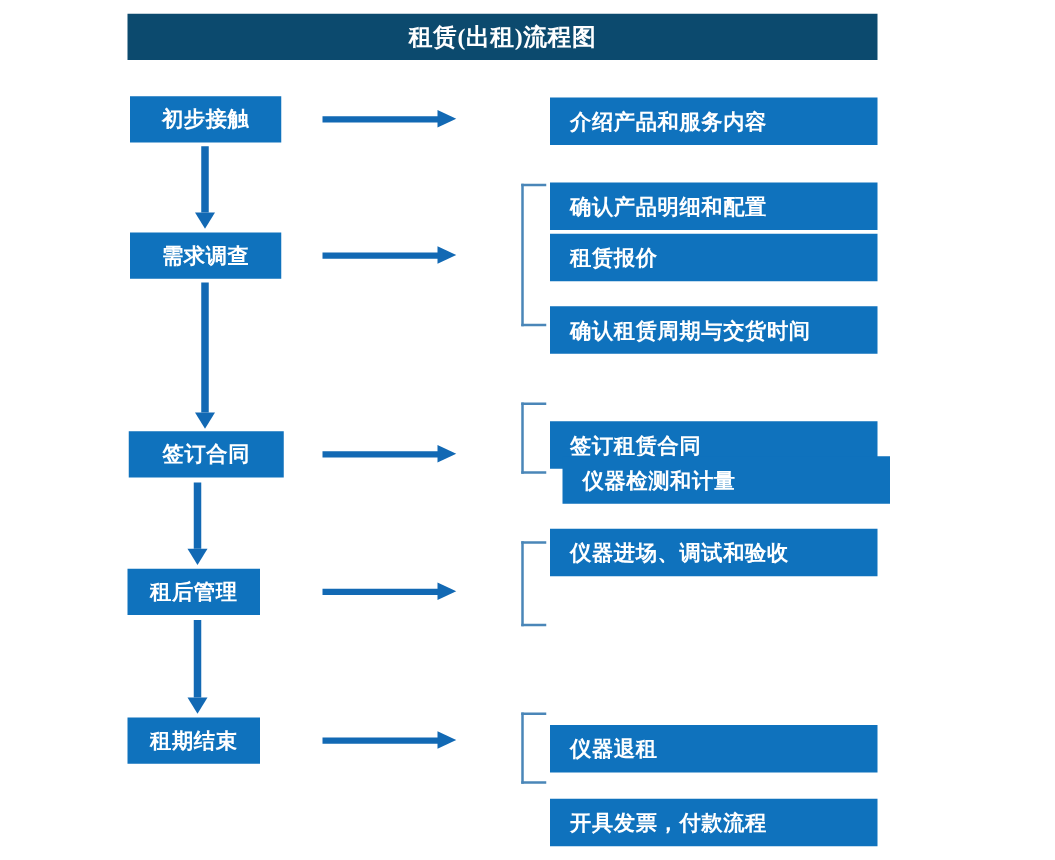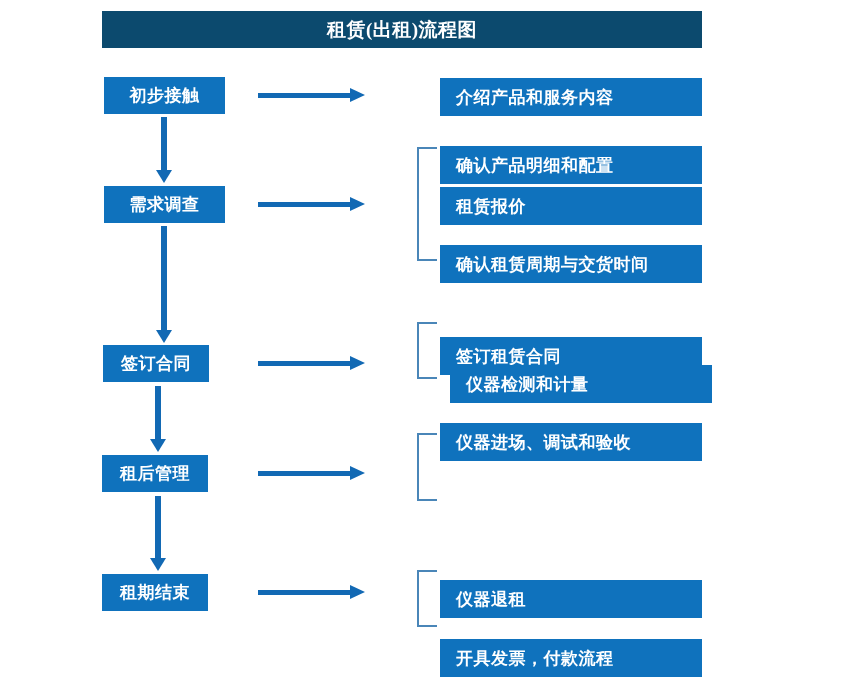--- a/index.html
+++ b/index.html
@@ -60,21 +60,21 @@
     padding-left: 16px;
     font-size: 17px;
     height: 38px;
     left: 440px;
     width: 262px;
   }
 
   
   .n-l1 { left: 104px; top: 77px;  width: 121px; }
   .n-l2 { left: 104px; top: 186px; width: 121px; }
-  .n-l3 { left: 103px; top: 345px; width: 106px; }
+  .n-l3 { left: 103px; top: 345px; width: 124px; }
   .n-l4 { left: 102px; top: 455px; width: 106px; }
   .n-l5 { left: 102px; top: 574px; width: 106px; }
 
   
   .n-r1  { top: 78px; }
   .n-r2  { top: 146px; }
   .n-r3  { top: 187px; }
   .n-r4  { top: 245px; }
   .n-r5  { top: 313px; margin-top: 24px; }
   .n-r6  { top: 365px; margin-left: 10px; }

